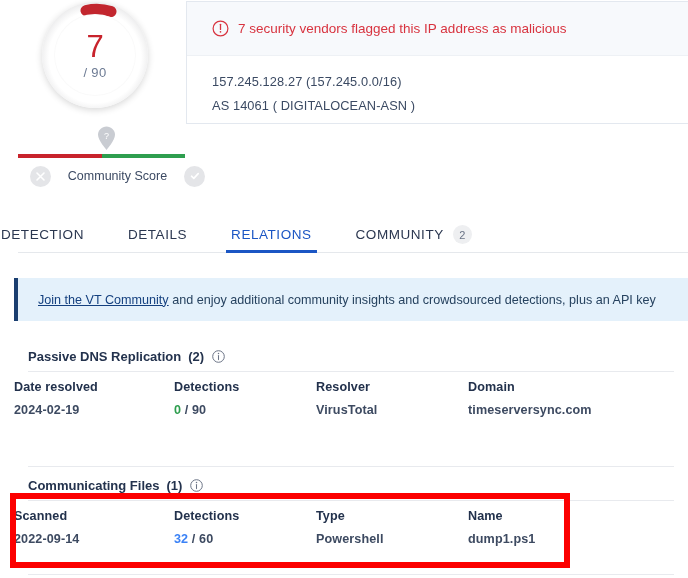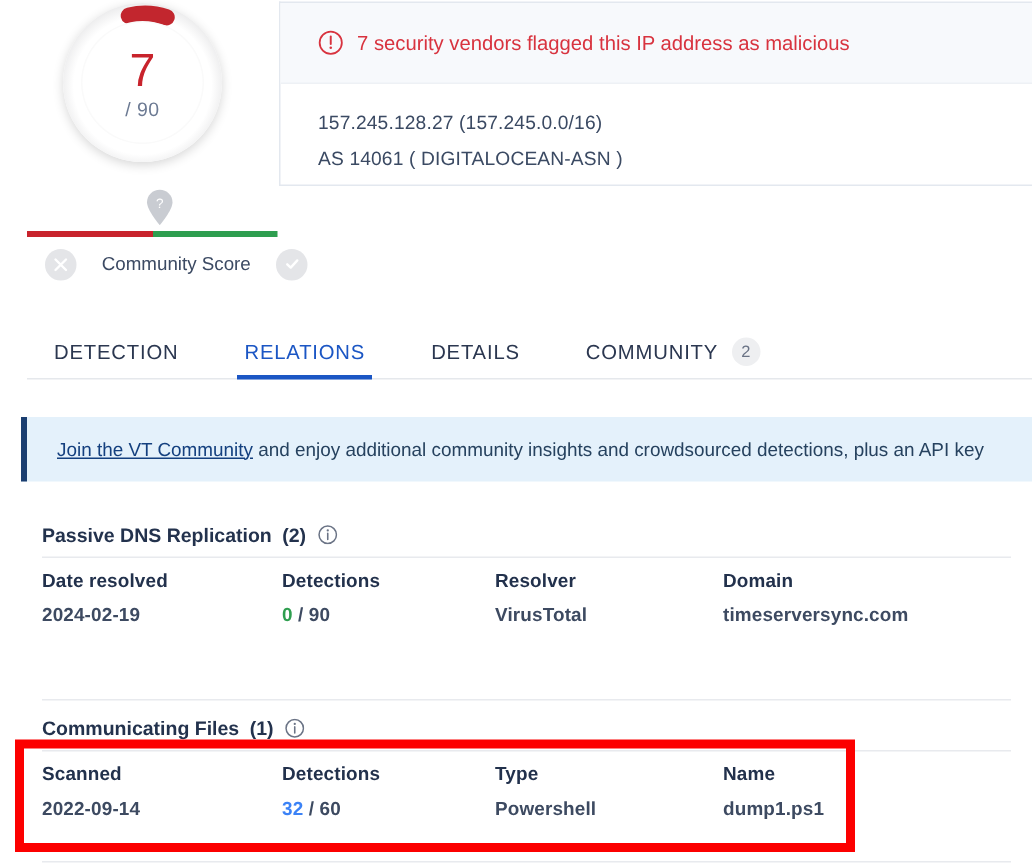--- a/index.html
+++ b/index.html
@@ -59,21 +59,21 @@
 
   
   .tabs { position: absolute; left: 0; top: 216px; width: 688px; height: 37px; display: flex; align-items: flex-start; }
   .tabs:after {
     content: ""; position: absolute; left: 18px; right: 0; bottom: 0; height: 1px; background: #e5e8ec;
   }
   .tab {
     position: relative; height: 37px; display: flex; align-items: center;
     font-size: 13.5px; letter-spacing: .55px; color: #2b3750; padding: 0 1px; margin-right: 42px;
   }
-  .tab:first-child { margin-left: 35px; }
+  .tab:first-child { }
   .tab.active { color: #1b56c4; font-weight: 500; }
   .tab.active:after {
     content: ""; position: absolute; left: -4px; right: -4px; bottom: 0; height: 3px; background: #1b56c4; z-index: 2;
   }
   .tab-badge {
     margin-left: 9px; min-width: 19px; height: 19px; border-radius: 50%;
     background: #eeeff1; color: #6a7385; font-size: 11px; font-weight: 400;
     display: inline-flex; align-items: center; justify-content: center; padding: 0 4px; letter-spacing: 0;
   }
 
@@ -87,21 +87,21 @@
   .join-link { color: #14407f; font-weight: normal; text-decoration: underline; }
 
   
   .section { position: absolute; left: 14px; width: 660px; }
   .sec-title-row { display: flex; align-items: center; height: 30px; padding-left: 14px; }
   .sec-title { font-size: 13px; font-weight: bold; color: #23324d; }
   .sec-count { font-size: 13px; font-weight: bold; color: #23324d; margin-left: 7px; }
   .info-ico { width: 13px; height: 13px; margin-left: 8px; }
   .sec-rule { height: 1px; background: #e8eaee; margin-left: 14px; }
 
-  table.vt { border-collapse: collapse; width: 100%; margin-left: 14px; }
+  table.vt { border-collapse: collapse; width: 100%; }
   table.vt th {
     text-align: left; font-size: 12.6px; font-weight: bold; color: #22314c;
     padding: 8px 0 6px 0; letter-spacing: .1px;
   }
   table.vt td {
     text-align: left; font-size: 12.6px; color: #3d4a61; padding: 3px 0 4px 0; letter-spacing: .1px; font-weight: bold;
   }
   .c1 { width: 160px; } .c2 { width: 142px; } .c3 { width: 152px; } .c4 { width: auto; }
   .clean { color: #2e9e4f; }
   .dirty { color: #3b82f6; }
@@ -170,25 +170,25 @@
         <div class="det-line">157.245.128.27  (157.245.0.0/16)</div>
         <div class="det-line">AS 14061  ( DIGITALOCEAN-ASN )</div>
       </div>
     </div>
   </div>
 
   <div class="tabs">
     <div class="tab">
       <span>DETECTION</span>
     </div>
+    <div class="tab">
+      <span>DETAILS</span>
+    </div>
     <div class="tab active">
       <span>RELATIONS</span>
-    </div>
-    <div class="tab">
-      <span>DETAILS</span>
     </div>
     <div class="tab">
       <span>COMMUNITY</span>
       <span class="tab-badge">2</span>
     </div>
   </div>
 
   <div class="join">
     <span class="join-txt">
       <a class="join-link" href="#">Join the VT Community</a><span> and enjoy additional community insights and crowdsourced detections, plus an API key</span>

